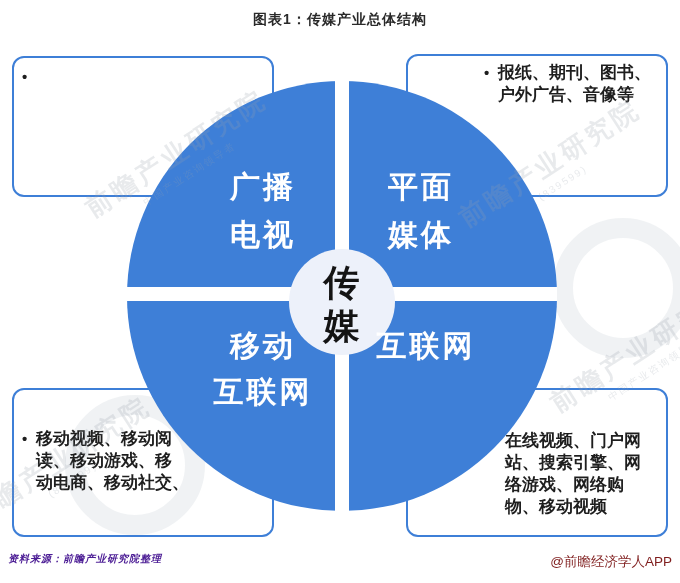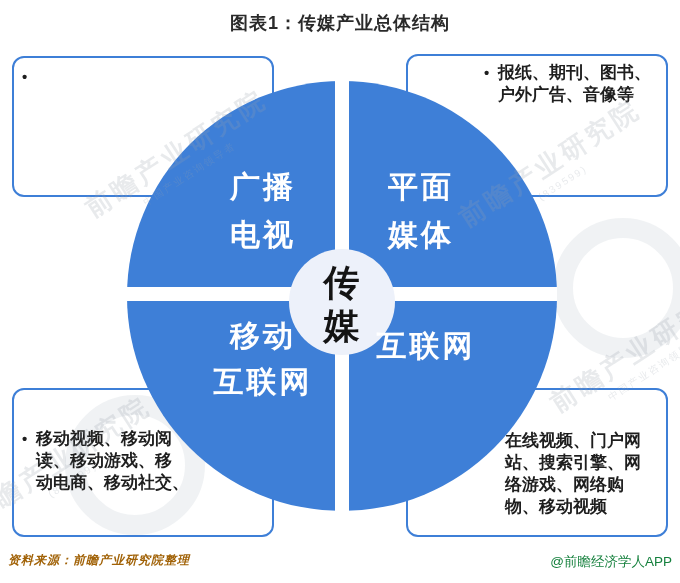--- a/index.html
+++ b/index.html
@@ -3,21 +3,21 @@
 <meta charset="utf-8">
 <style>
   * { margin:0; padding:0; box-sizing:border-box; }
   body { background:#fff; }
   .canvas {
     position:relative; width:680px; height:583px; background:#ffffff;
     overflow:hidden; font-family:"Liberation Sans", sans-serif;
   }
   .title {
     position:absolute; top:11px; left:0; width:680px; text-align:center;
-    font-size:18px; font-weight:600; color:#2a2a2a; letter-spacing:1px; z-index:7;
+    font-size:14px; font-weight:600; color:#2a2a2a; letter-spacing:1px; z-index:7;
   }
   
   .box { position:absolute; background:#ffffff; border:2px solid #3e7fd7; border-radius:12px; z-index:1; }
   .box-tl { left:12px;  top:56px;  width:262px; height:141px; }
   .box-tr { left:406px; top:54px;  width:262px; height:143px; }
   .box-bl { left:12px;  top:388px; width:262px; height:149px; }
   .box-br { left:406px; top:388px; width:262px; height:149px; }
   
   .callout {
     position:absolute; z-index:2; display:flex; align-items:flex-start;
@@ -42,30 +42,30 @@
   .hub-label {
     position:absolute; left:292px; top:261px; width:100px; z-index:6; text-align:center;
     color:#141414; font-weight:700; font-size:36px; line-height:43px; letter-spacing:1px;
   }
   .qlabel {
     position:absolute; z-index:6; color:#ffffff; font-weight:700; text-align:center;
     font-size:30px; letter-spacing:3px;
   }
   .q-tl { left:193px; top:163px; width:140px; line-height:48px; }
   .q-tr { left:351px; top:163px; width:140px; line-height:48px; }
-  .q-bl { left:183px; top:313px; width:160px; line-height:46px; }
+  .q-bl { left:183px; top:323px; width:160px; line-height:46px; }
   .q-br { left:346px; top:323px; width:160px; line-height:46px; }
   
   .src {
     position:absolute; left:8px; top:552px; z-index:7;
-    font-size:12px; font-style:italic; font-weight:600; color:#a16207; letter-spacing:1px;
+    font-size:10px; font-style:italic; font-weight:600; color:#4c1d95; letter-spacing:1px;
   }
   .credit {
     position:absolute; right:8px; top:553px; z-index:7;
-    font-size:13.5px; color:#15803d;
+    font-size:13.5px; color:#7f1d1d;
   }
   
   .wm {
     position:absolute; z-index:8; text-align:center; color:#98a1ac; opacity:0.22;
     transform:rotate(-33deg); pointer-events:none; white-space:nowrap;
   }
   .wm-main { font-size:26px; font-weight:700; letter-spacing:4px; }
   .wm-sub  { font-size:10px; letter-spacing:2px; }
   .wm-a { left:55px;  top:135px; width:250px; }
   .wm-b { left:428px; top:145px; width:250px; }

